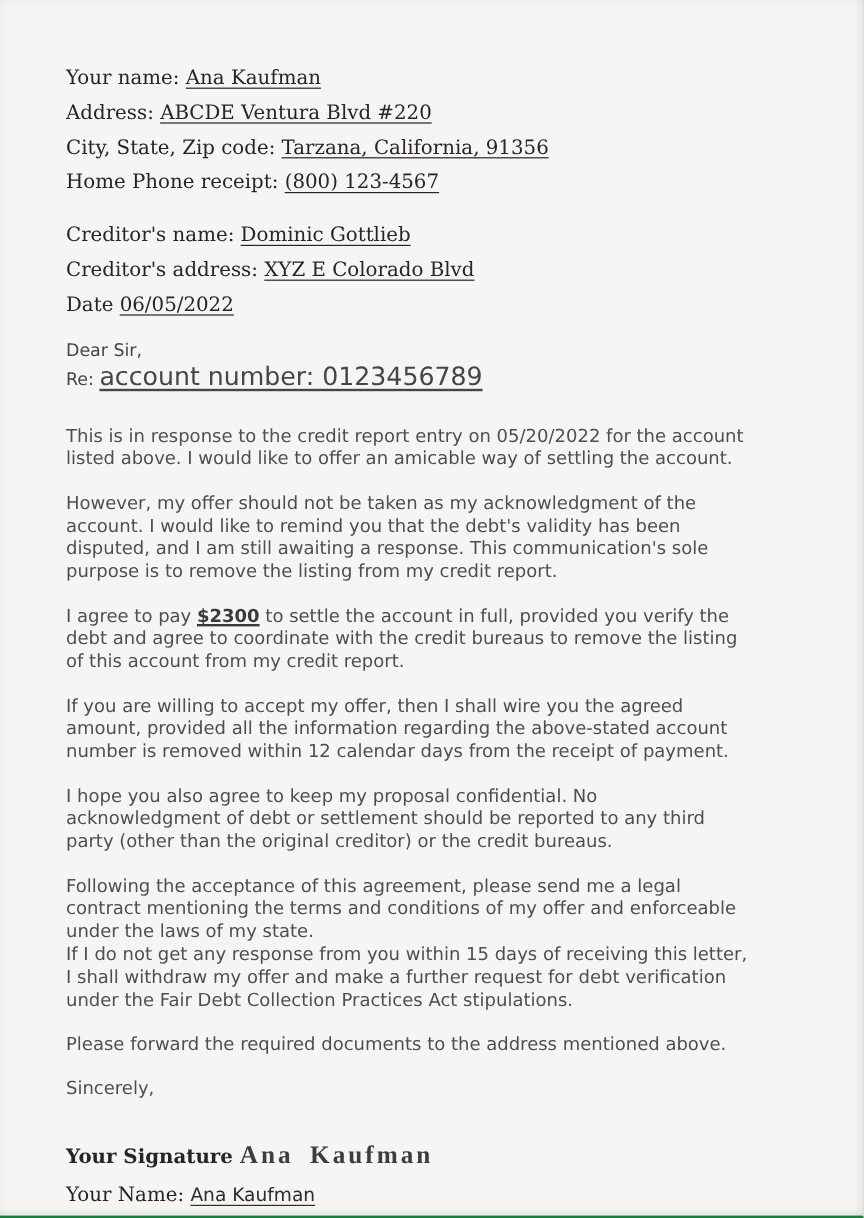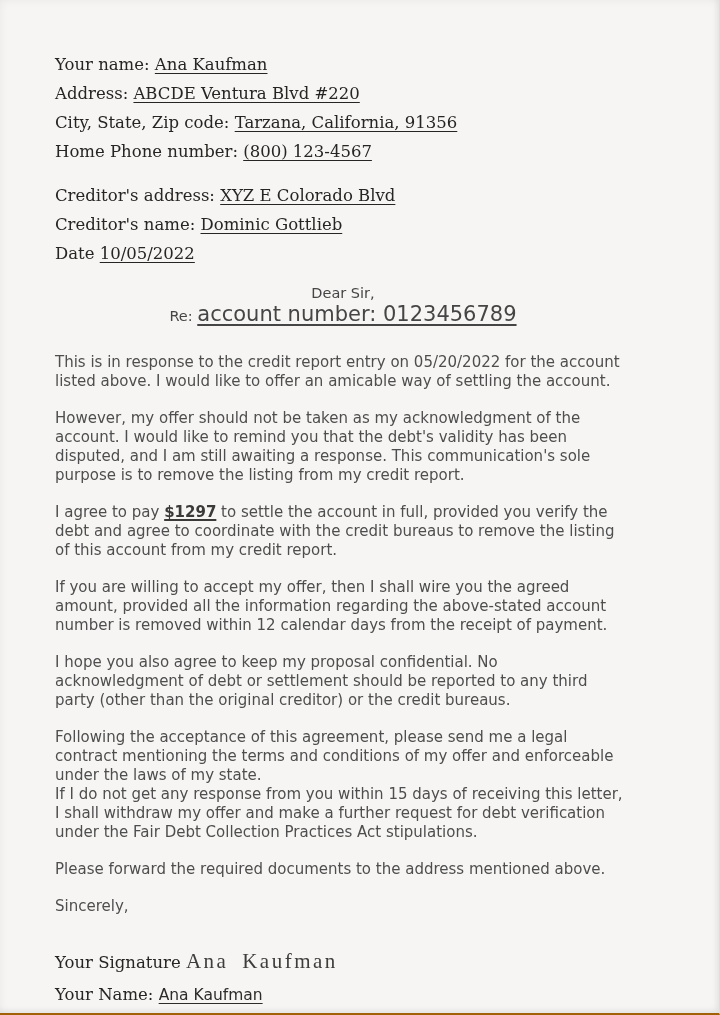--- a/index.html
+++ b/index.html
@@ -3,21 +3,21 @@
 <meta charset="utf-8">
 <style>
   * { margin: 0; padding: 0; box-sizing: border-box; }
   html, body { background: #eceae8; }
   .page {
     width: 720px;
     height: 1015px;
     margin: 0 auto;
     background: #f6f5f3;
     box-shadow: inset 0 0 10px rgba(0,0,0,0.06), inset -3px -3px 5px rgba(0,0,0,0.04);
-    border-bottom: 2px solid #a16207;
+    border-bottom: 2px solid #15803d;
     border-right: 1px solid #e0dedc;
     padding: 50px 88px 0 55px;
     overflow: hidden;
   }
   
   .serif {
     font-family: "DejaVu Serif", "Liberation Serif", serif;
     font-size: 16.5px;
     color: #272523;
     line-height: 29px;
@@ -28,21 +28,20 @@
     text-underline-offset: 3px;
   }
   .block { margin-bottom: 15px; }
   
   .salut {
     font-family: "DejaVu Sans", "Liberation Sans", sans-serif;
     font-size: 14.5px;
     color: #454545;
     line-height: 21px;
     margin-bottom: 26px;
-    text-align: center;
   }
   .re-subject {
     font-weight: normal;
     font-size: 21px;
     text-decoration: underline;
     text-decoration-thickness: 1.5px;
     text-underline-offset: 3px;
   }
   
   .body-text {
@@ -54,21 +53,21 @@
   }
   .para { margin-bottom: 18px; }
   .amount {
     font-weight: bold;
     color: #3c3a38;
     text-decoration: underline;
     text-decoration-thickness: 1.5px;
     text-underline-offset: 2px;
   }
   .closing { margin-top: 8px; margin-bottom: 28px; }
-  .sig-row { line-height: 34px; }
+  .sig-row { line-height: 34px; font-weight: bold; }
   .sig-script {
     font-family: cursive;
     font-size: 21px;
     letter-spacing: 2.5px;
     color: #3f3d3b;
     word-spacing: 6px;
   }
   .name-row { line-height: 30px; }
   .name-value {
     font-family: "DejaVu Sans", "Liberation Sans", sans-serif;
@@ -91,52 +90,52 @@
     </div>
     <div>
       <span>Address:</span>
       <span class="u">ABCDE Ventura Blvd #220</span>
     </div>
     <div>
       <span>City, State, Zip code:</span>
       <span class="u">Tarzana, California, 91356</span>
     </div>
     <div>
-      <span>Home Phone number:</span>
+      <span>Home Phone receipt:</span>
       <span class="u">(800) 123-4567</span>
     </div>
   </div>
 
   <div class="serif block">
     <div>
+      <span>Creditor's name:</span>
+      <span class="u">Dominic Gottlieb</span>
+    </div>
+    <div>
       <span>Creditor's address:</span>
       <span class="u">XYZ E Colorado Blvd</span>
     </div>
     <div>
-      <span>Creditor's name:</span>
-      <span class="u">Dominic Gottlieb</span>
-    </div>
-    <div>
       <span>Date</span>
-      <span class="u">10/05/2022</span>
+      <span class="u">06/05/2022</span>
     </div>
   </div>
 
   <div class="salut">
     <div>Dear Sir,</div>
     <div>
       <span>Re:</span>
       <span class="re-subject">account number: 0123456789</span>
     </div>
   </div>
 
   <div class="body-text">
     <p class="para">This is in response to the credit report entry on 05/20/2022 for the account listed above. I would like to offer an amicable way of settling the account.</p>
     <p class="para">However, my offer should not be taken as my acknowledgment of the account. I would like to remind you that the debt's validity has been disputed, and I am still awaiting a response. This communication's sole purpose is to remove the listing from my credit report.</p>
-    <p class="para"><span>I agree to pay </span><span class="amount">$1297</span><span> to settle the account in full, provided you verify the debt and agree to coordinate with the credit bureaus to remove the listing of this account from my credit report.</span></p>
+    <p class="para"><span>I agree to pay </span><span class="amount">$2300</span><span> to settle the account in full, provided you verify the debt and agree to coordinate with the credit bureaus to remove the listing of this account from my credit report.</span></p>
     <p class="para">If you are willing to accept my offer, then I shall wire you the agreed amount, provided all the information regarding the above-stated account number is removed within 12 calendar days from the receipt of payment.</p>
     <p class="para">I hope you also agree to keep my proposal confidential. No acknowledgment of debt or settlement should be reported to any third party (other than the original creditor) or the credit bureaus.</p>
     <p class="para">
       <span>Following the acceptance of this agreement, please send me a legal contract mentioning the terms and conditions of my offer and enforceable under the laws of my state.</span><br>
       <span>If I do not get any response from you within 15 days of receiving this letter, I shall withdraw my offer and make a further request for debt verification under the Fair Debt Collection Practices Act stipulations.</span>
     </p>
     <p class="para">Please forward the required documents to the address mentioned above.</p>
     <p class="closing">Sincerely,</p>
   </div>
 

